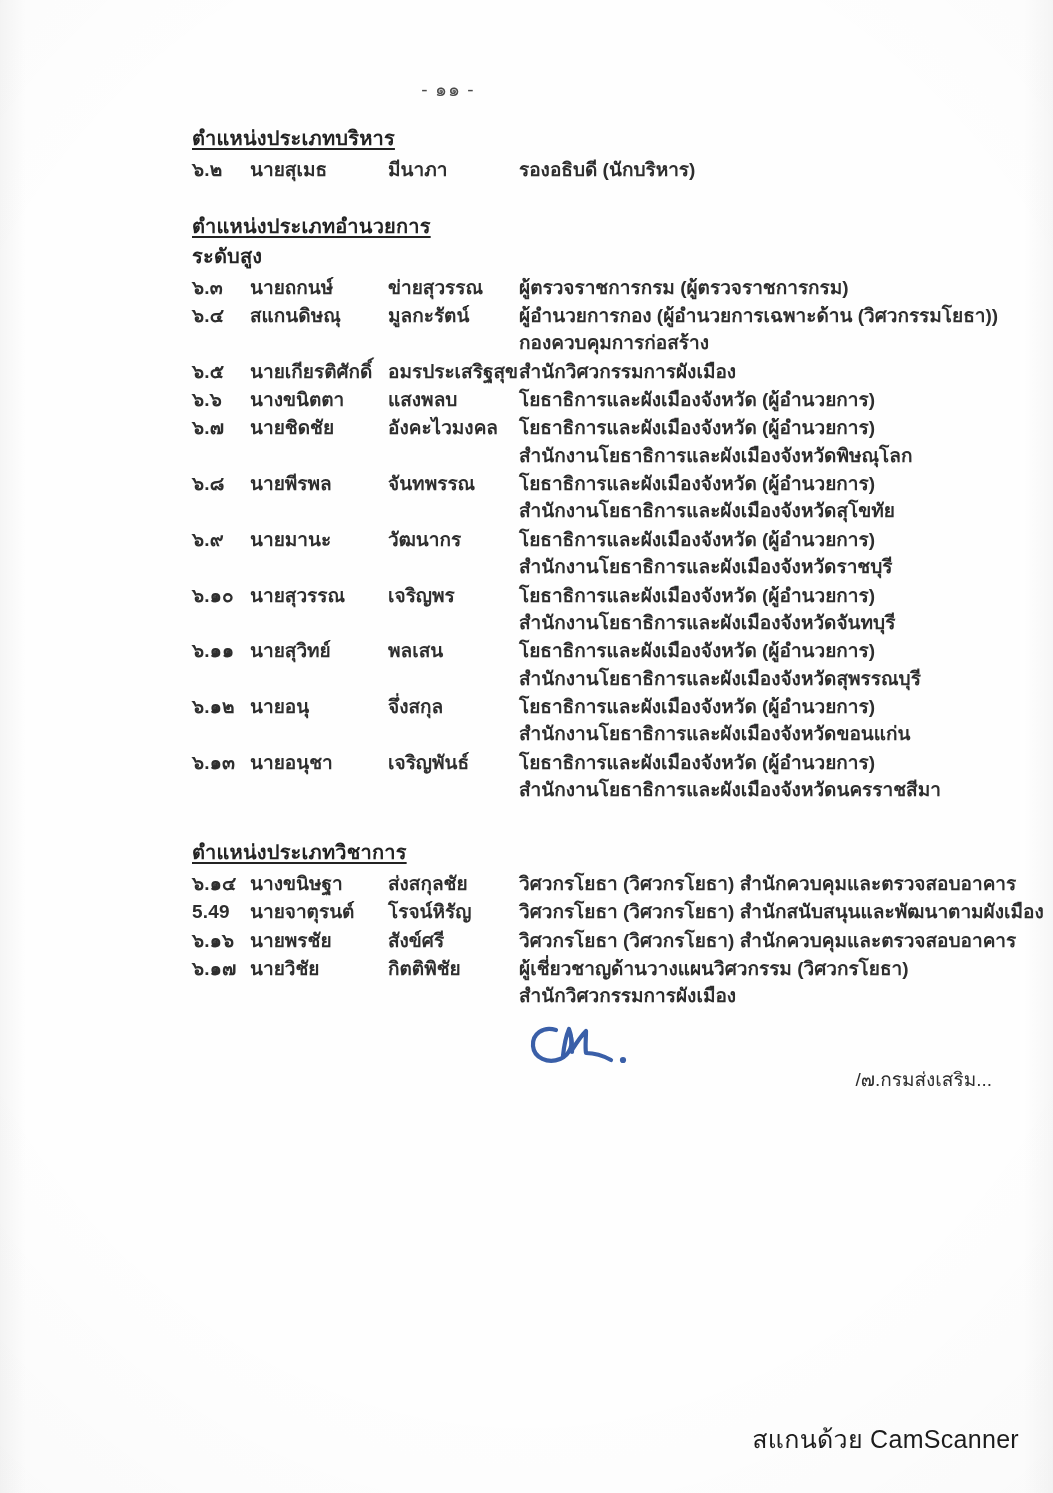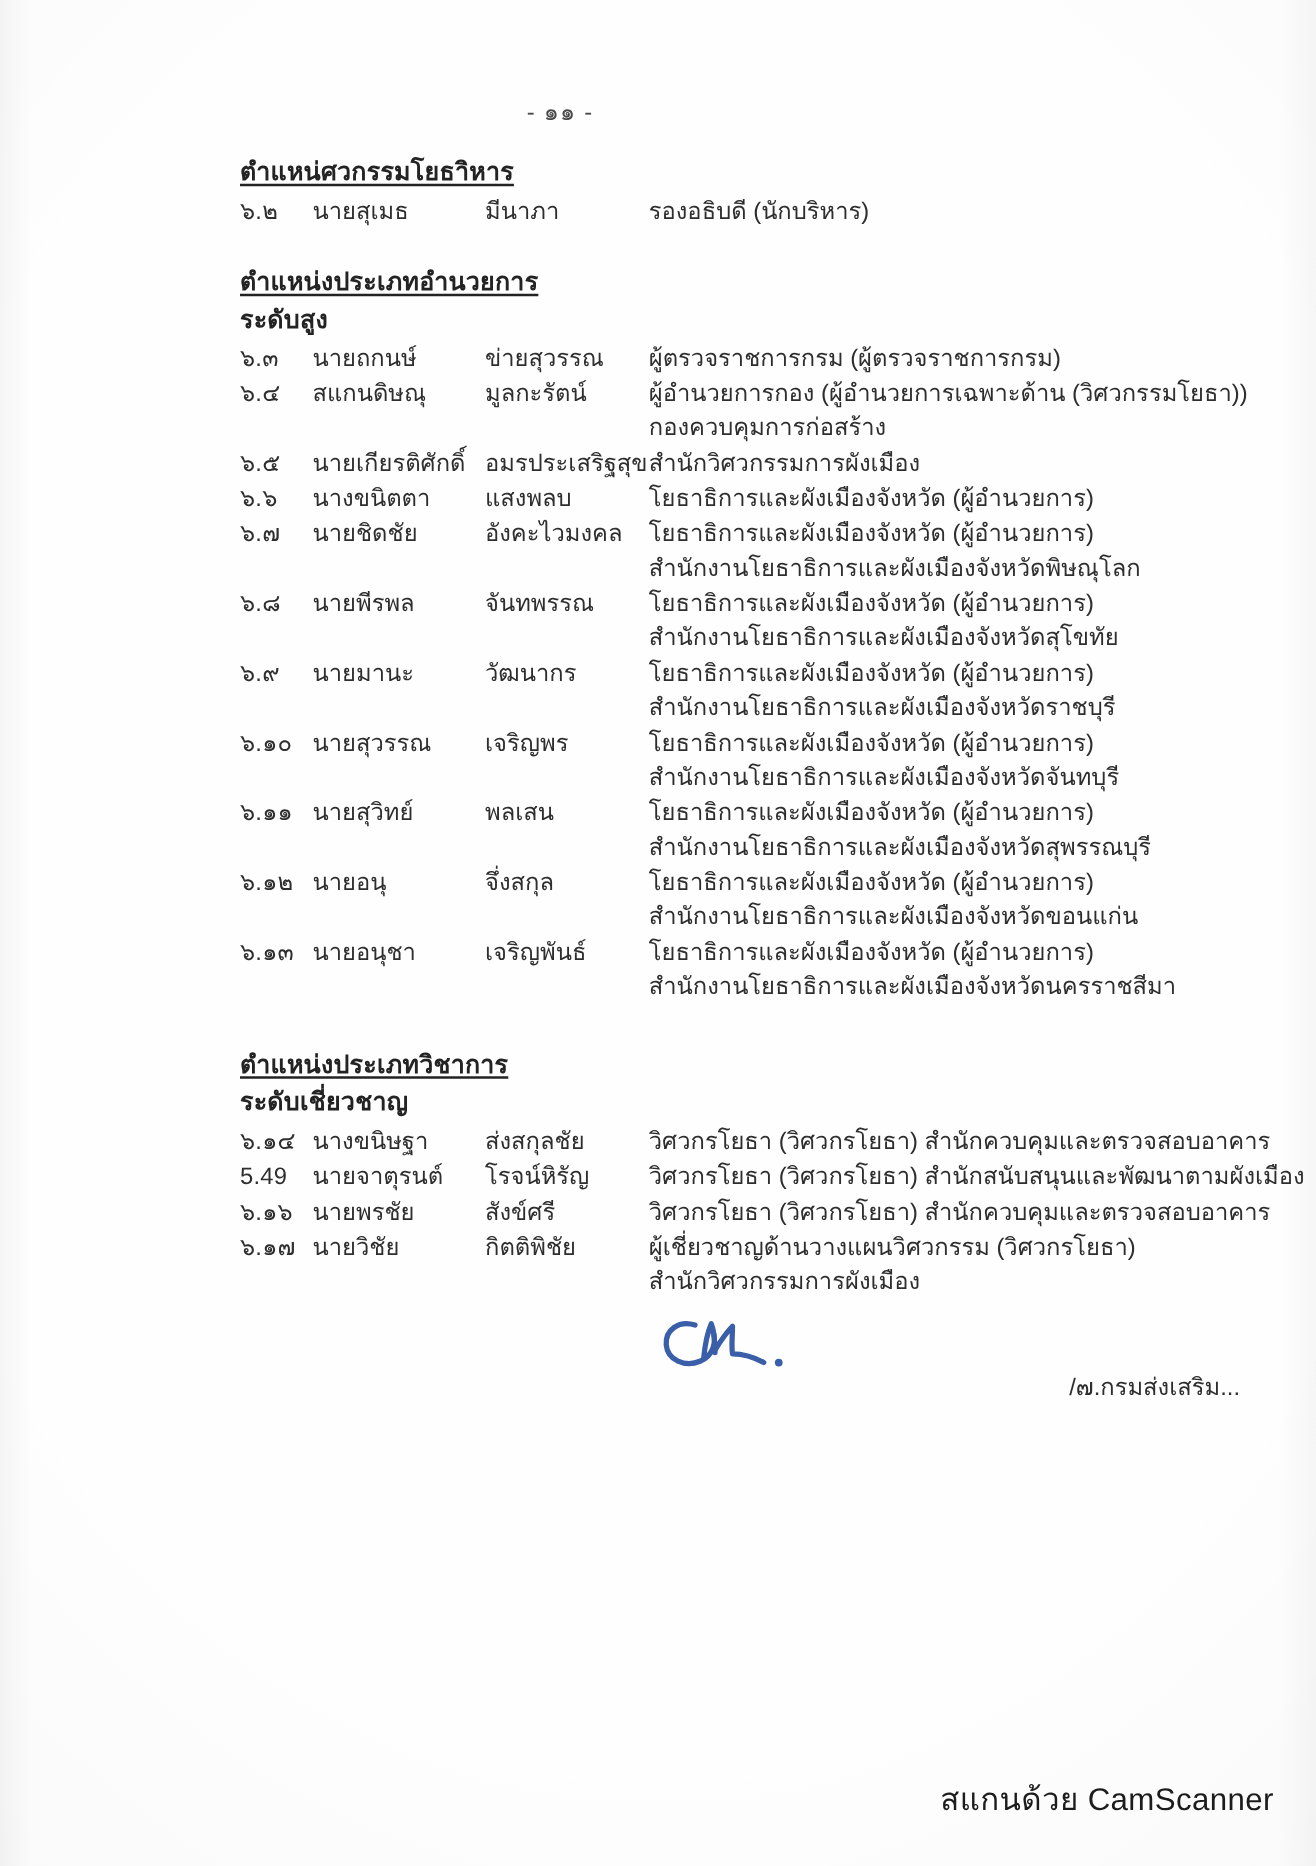--- a/index.html
+++ b/index.html
@@ -80,20 +80,21 @@
   .entries {
     margin-top: 4px;
   }
   .entry {
     display: flex;
     align-items: flex-start;
     font-size: 19px;
     line-height: 1.44;
     color: #2e2e2e;
     margin-bottom: 1px;
+    font-weight: bold;
   }
   .entry .num {
     flex: 0 0 58px;
     white-space: nowrap;
     letter-spacing: 0.2px;
   }
   .entry .fname {
     flex: 0 0 138px;
     white-space: nowrap;
   }
@@ -148,21 +149,21 @@
 
   <div class="scan-tint"></div>
   <div class="scan-edge-left"></div>
   <div class="scan-edge-right"></div>
 
   <div class="page-number">- ๑๑ -</div>
 
   <div class="content">
 
     <div>
-      <div class="section-head">ตำแหน่ศวกรรมโยธาิหาร</div>
+      <div class="section-head">ตำแหน่งประเภทบริหาร</div>
 
       <div class="entries">
         <div class="entry">
           <span class="num">๖.๒</span>
           <span class="fname">นายสุเมธ</span>
           <span class="lname">มีนาภา</span>
           <span class="pos">
             <span class="l1">รองอธิบดี (นักบริหาร)</span>
           </span>
         </div>
@@ -284,21 +285,20 @@
           </span>
         </div>
 
       </div>
     </div>
 
     <div class="gap-lg"></div>
 
     <div>
       <div class="section-head">ตำแหน่งประเภทวิชาการ</div>
-      <div class="section-sub">ระดับเชี่ยวชาญ</div>
 
       <div class="entries">
 
         <div class="entry">
           <span class="num">๖.๑๔</span>
           <span class="fname">นางขนิษฐา</span>
           <span class="lname">ส่งสกุลชัย</span>
           <span class="pos">
             <span class="l1">วิศวกรโยธา (วิศวกรโยธา) สำนักควบคุมและตรวจสอบอาคาร</span>
           </span>

